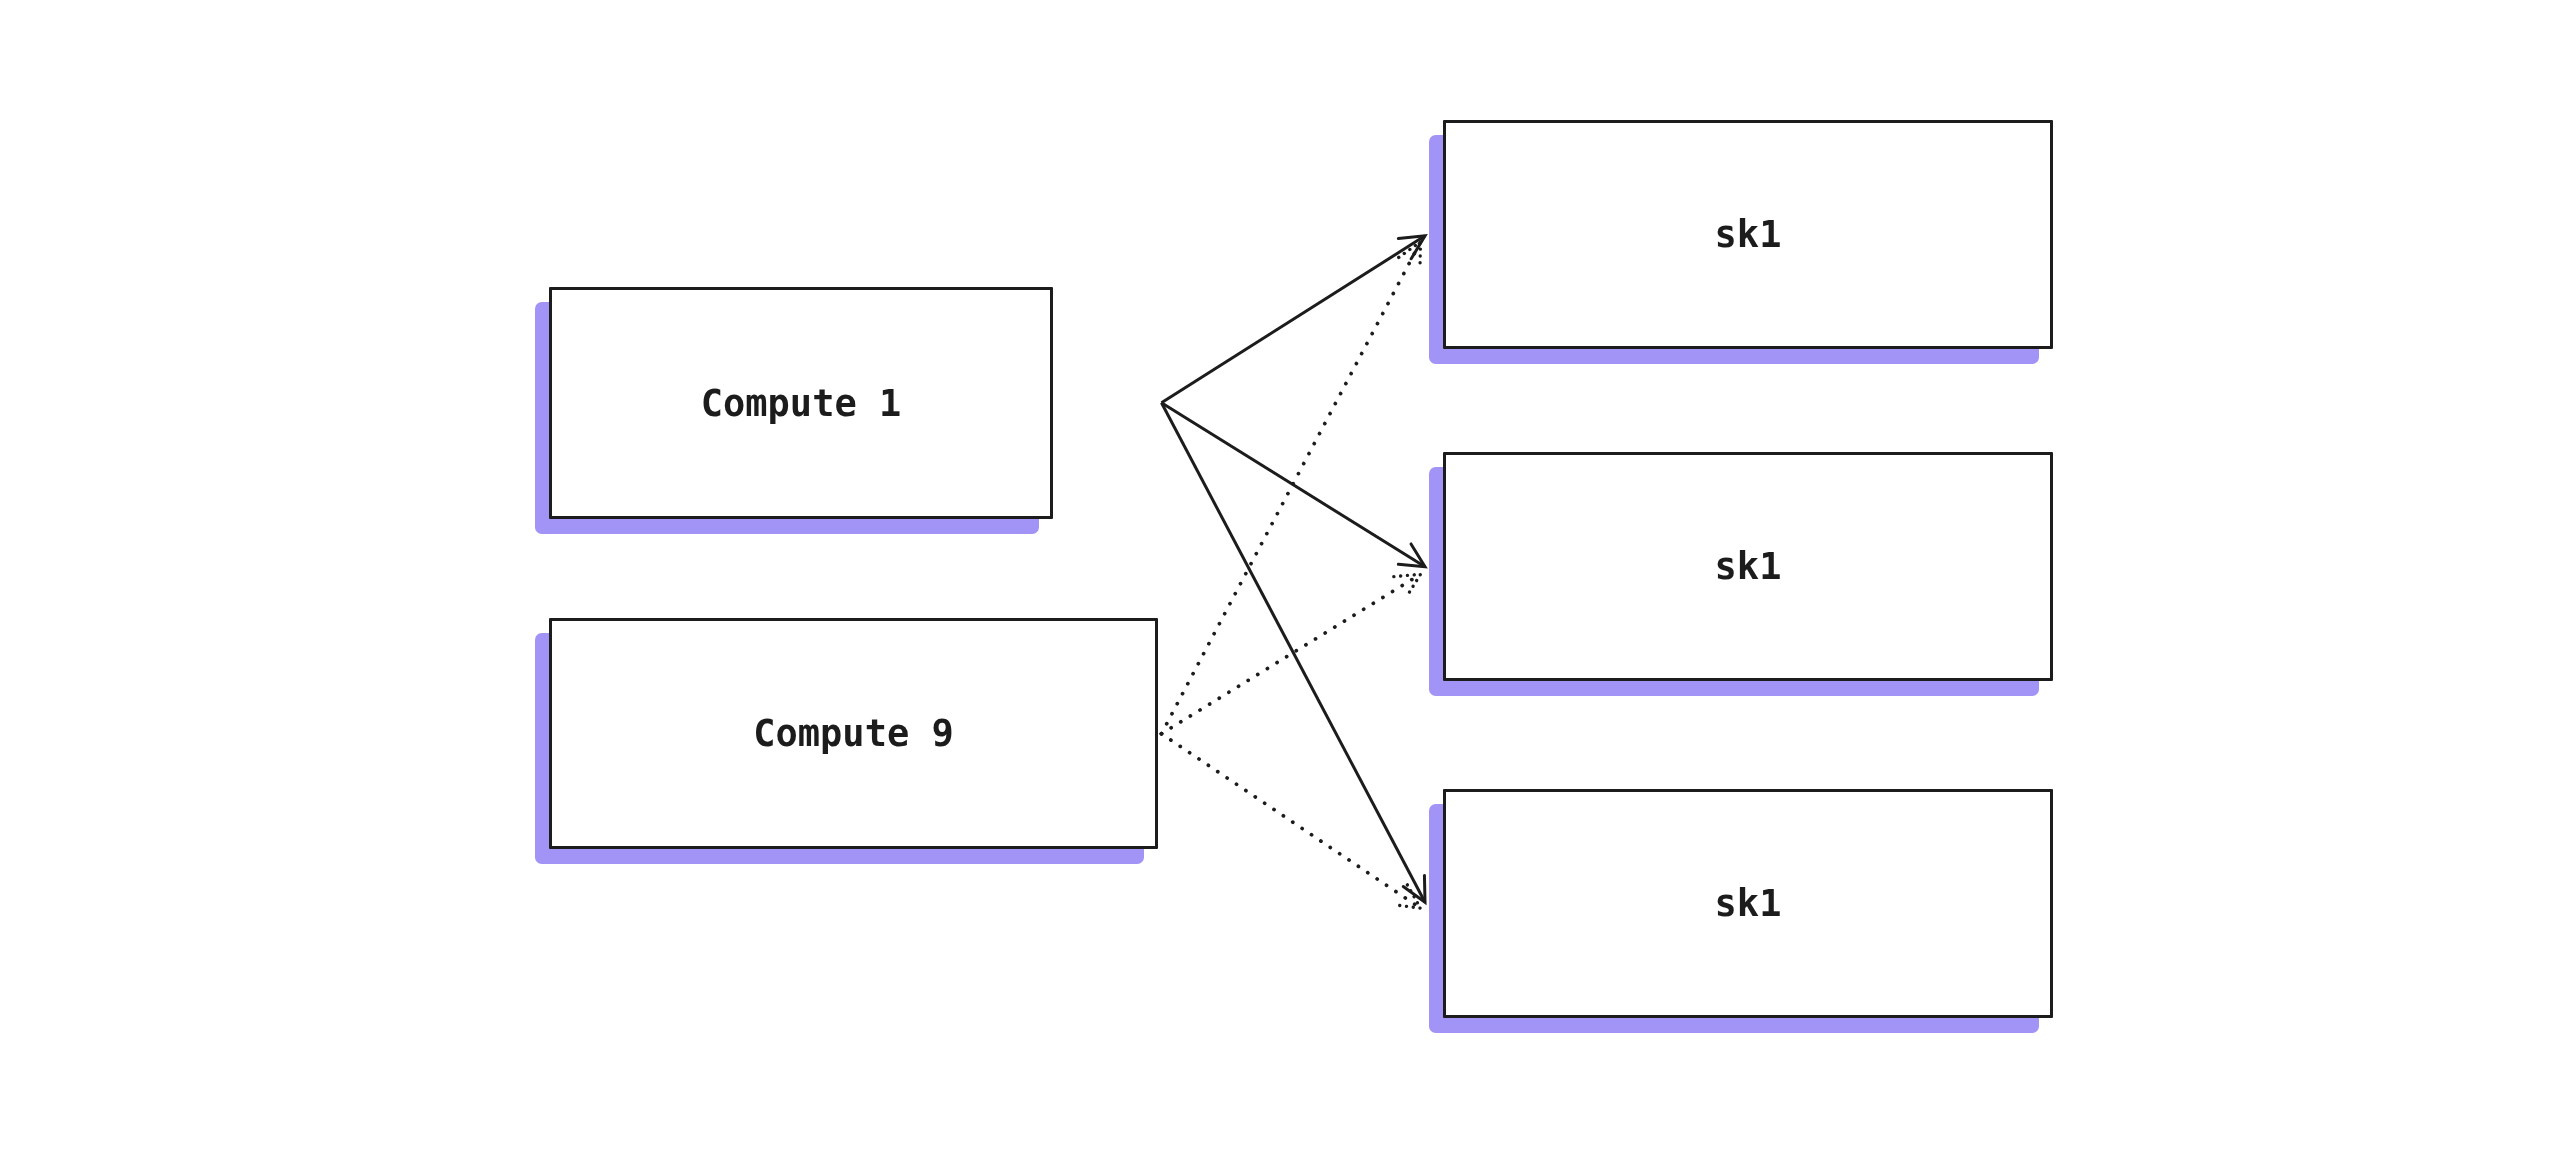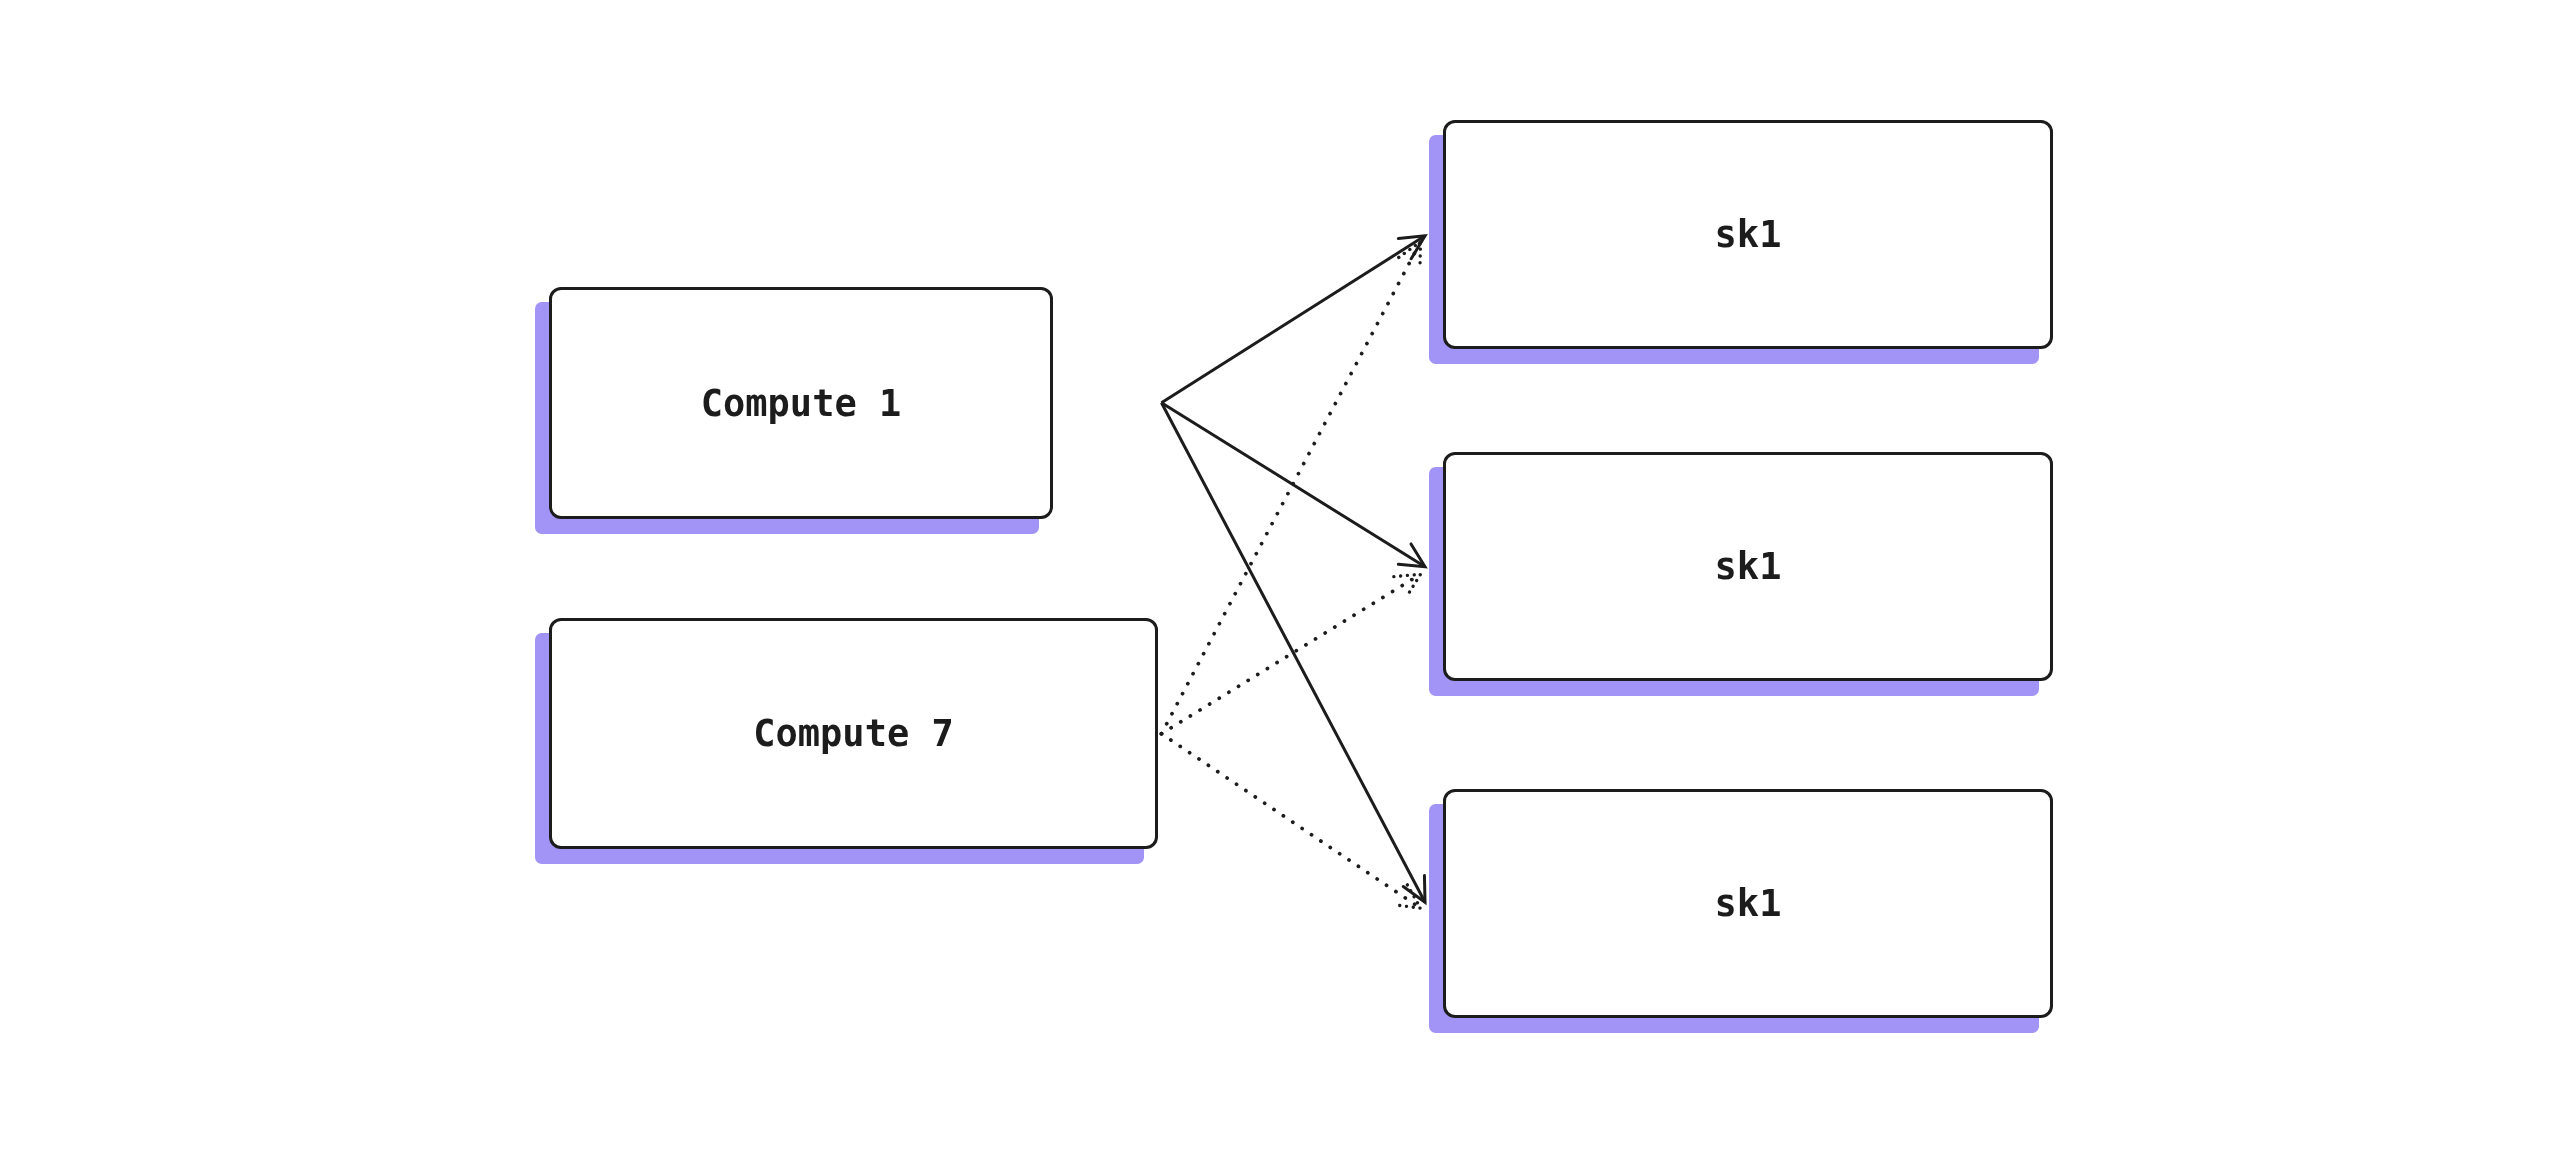--- a/index.html
+++ b/index.html
@@ -32,21 +32,21 @@
   }
   .node .body {
     position: absolute;
     left: 0;
     top: 0;
     width: 100%;
     height: 100%;
     box-sizing: border-box;
     background: #ffffff;
     border: 3.7px solid #1c1c1c;
-    border-radius: 12px;
+    border-radius: 1px;
     display: flex;
     align-items: center;
     justify-content: center;
   }
   .node .label {
     font-weight: bold;
     font-size: 37px;
     color: #1c1c1c;
     white-space: nowrap;
   }
@@ -85,21 +85,21 @@
   <div class="node" id="node-compute1">
     <div class="shadow"></div>
     <div class="body">
       <span class="label">Compute 1</span>
     </div>
   </div>
 
   <div class="node" id="node-compute2">
     <div class="shadow"></div>
     <div class="body">
-      <span class="label">Compute 7</span>
+      <span class="label">Compute 9</span>
     </div>
   </div>
 
   <div class="node" id="node-sk1-top">
     <div class="shadow"></div>
     <div class="body">
       <span class="label">sk1</span>
     </div>
   </div>
 

